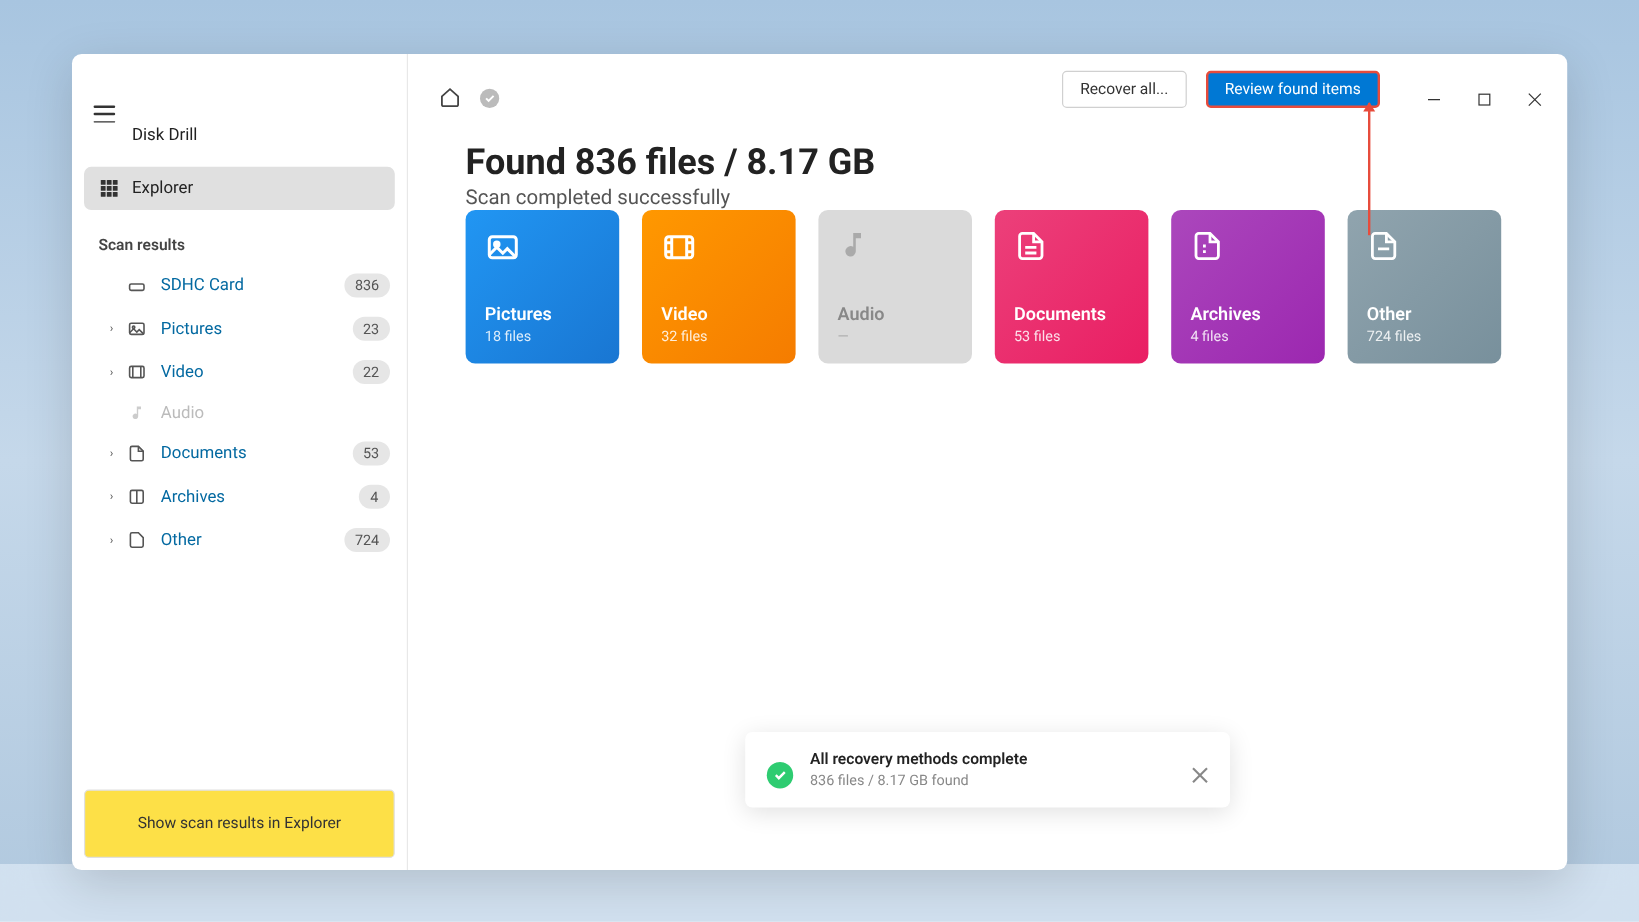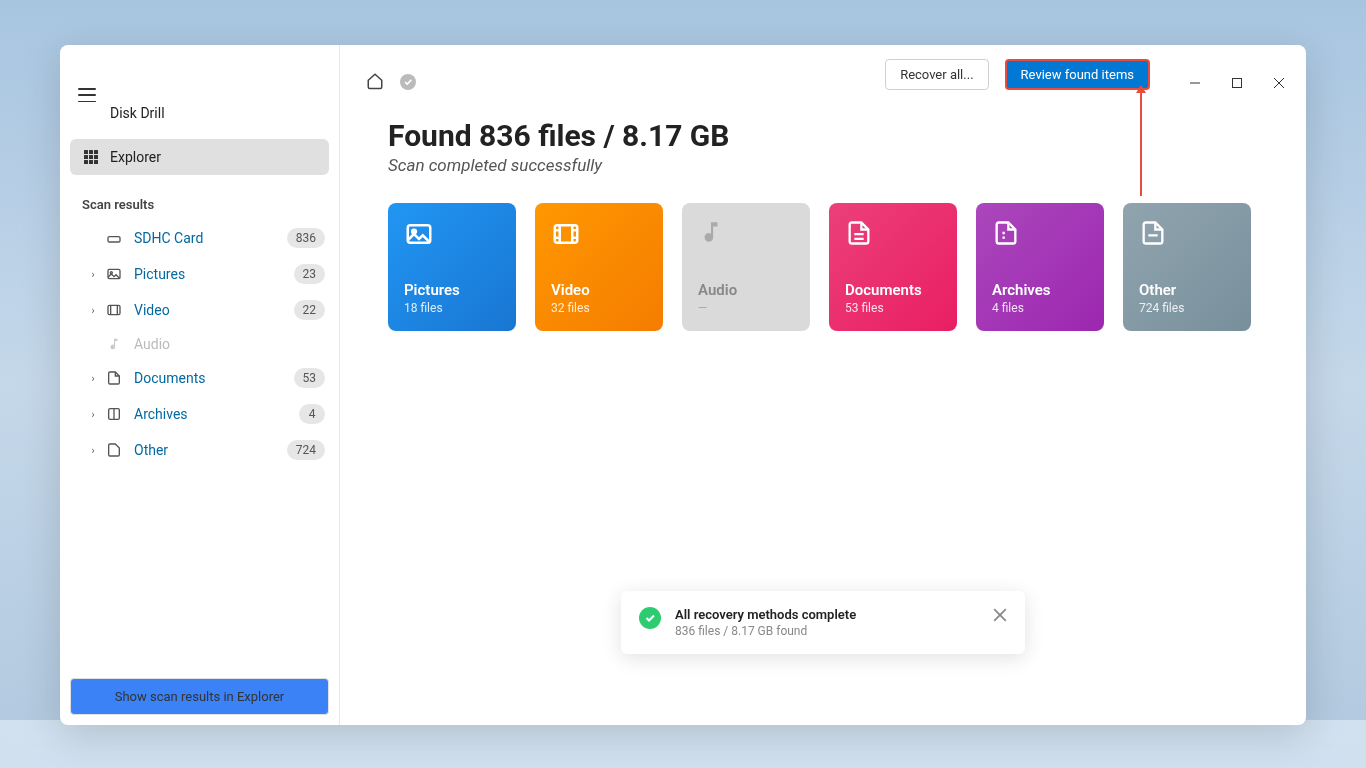--- a/index.html
+++ b/index.html
@@ -139,23 +139,23 @@
       min-width: 26px;
       text-align: center;
     }
     .sidebar-footer {
       margin-top: auto;
       padding: 10px;
     }
     .explorer-btn {
       width: 100%;
       border: 1px solid #e0e0e0;
-      background: #3b82f6;
+      background: #fde047;
       border-radius: 4px;
-      padding: 10px;
+      padding: 20px;
       font-size: 13px;
       color: #333;
       cursor: pointer;
     }
     .main {
       flex: 1;
       display: flex;
       flex-direction: column;
       position: relative;
     }
@@ -222,22 +222,20 @@
     }
     .heading {
       font-size: 30px;
       font-weight: 700;
       color: #222;
       margin-bottom: 2px;
     }
     .subheading {
       font-size: 17px;
       color: #555;
-      margin-bottom: 28px;
-      font-style: italic;
     }
     .cards {
       display: flex;
       gap: 19px;
     }
     .card {
       width: 128px;
       height: 128px;
       border-radius: 8px;
       padding: 16px;
@@ -266,30 +264,30 @@
     .card.video { background: linear-gradient(135deg, #ff9800, #f57c00); }
     .card.audio { background: #dadada; }
     .card.audio .card-icon { color: #aaa; }
     .card.audio .card-title { color: #888; }
     .card.audio .card-subtitle { color: #aaa; }
     .card.documents { background: linear-gradient(135deg, #ec407a, #e91e63); }
     .card.archives { background: linear-gradient(135deg, #ab47bc, #9c27b0); }
     .card.other { background: linear-gradient(135deg, #90a4ae, #78909c); }
     .toast {
       position: absolute;
-      bottom: 71px;
+      bottom: 52px;
       left: 50%;
       transform: translateX(-50%);
       width: 404px;
       background: #fff;
       border-radius: 6px;
       box-shadow: 0 4px 20px rgba(0,0,0,0.12);
       padding: 16px 18px;
       display: flex;
-      align-items: flex-start;
+      align-items: flex-end;
       gap: 14px;
     }
     .toast-icon {
       width: 22px;
       height: 22px;
       background: #2ecc71;
       border-radius: 50%;
       display: flex;
       align-items: center;
       justify-content: center;

